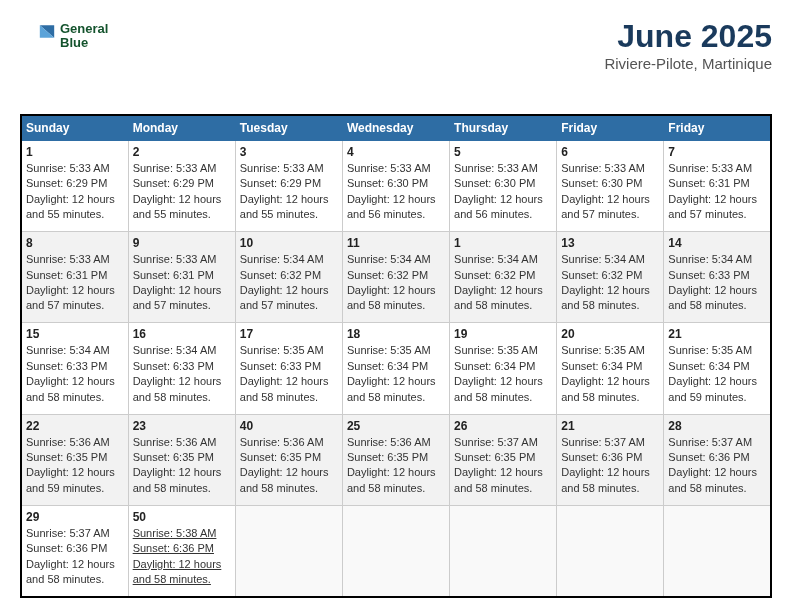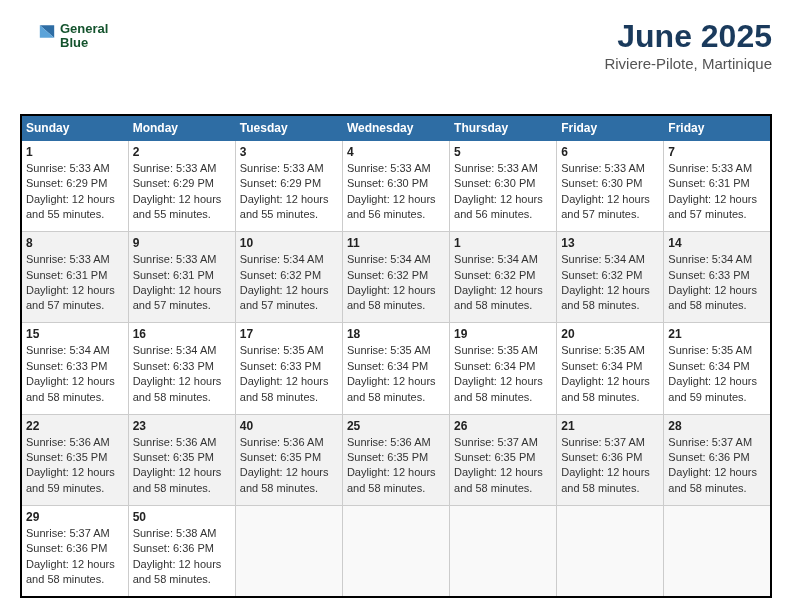--- a/index.html
+++ b/index.html
@@ -345,21 +345,21 @@
         <tr class="last-row">
           <td>
             <span class="day-num">29</span>
             <div class="day-info" style="white-space: pre-line;">Sunrise: 5:37 AM
 Sunset: 6:36 PM
 Daylight: 12 hours
 and 58 minutes.</div>
           </td>
           <td>
             <span class="day-num">50</span>
-            <div class="day-info" style="white-space: pre-line;">Sunrise: 5:38 AM
+            <div class="day-info" style="white-space: pre-line; text-decoration: underline;">Sunrise: 5:38 AM
 Sunset: 6:36 PM
 Daylight: 12 hours
 and 58 minutes.</div>
           </td>
           <td class="empty-cell"></td>
           <td class="empty-cell"></td>
           <td class="empty-cell"></td>
           <td class="empty-cell"></td>
           <td class="empty-cell"></td>
         </tr>

